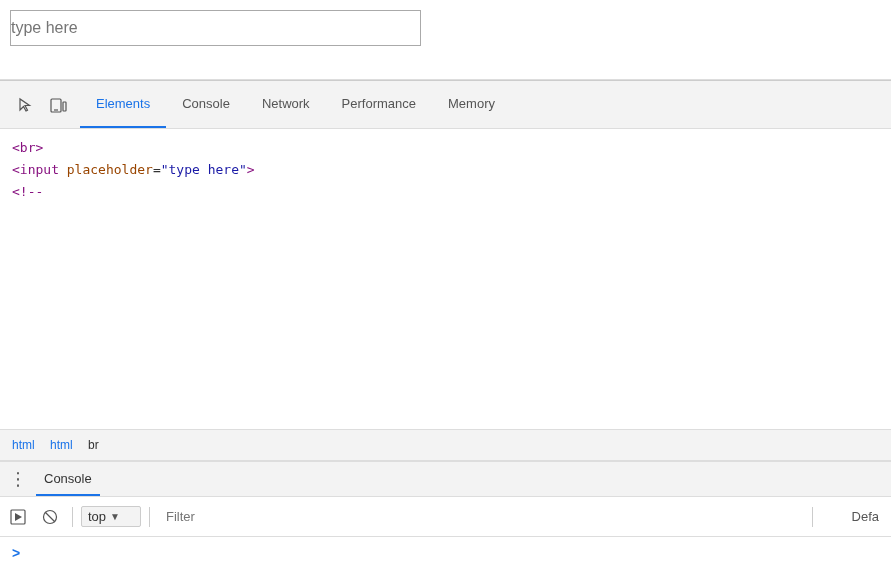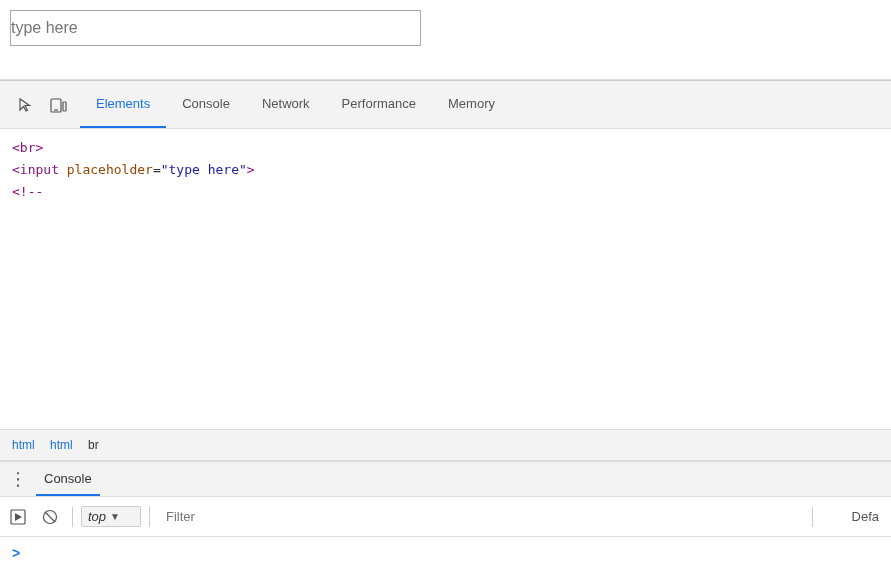--- a/index.html
+++ b/index.html
@@ -202,21 +202,20 @@
       align-items: center;
       gap: 4px;
       padding: 2px 6px;
       background: #f3f3f3;
       border: 1px solid #ccc;
       border-radius: 2px;
       cursor: pointer;
       font-size: 13px;
       color: #333;
       min-width: 60px;
-      font-style: italic;
     }
     .context-arrow { color: #555; font-size: 10px; }
 
     .filter-input {
       flex: 1;
       border: none;
       outline: none;
       font-size: 13px;
       padding: 4px 8px;
       background: #fff;

